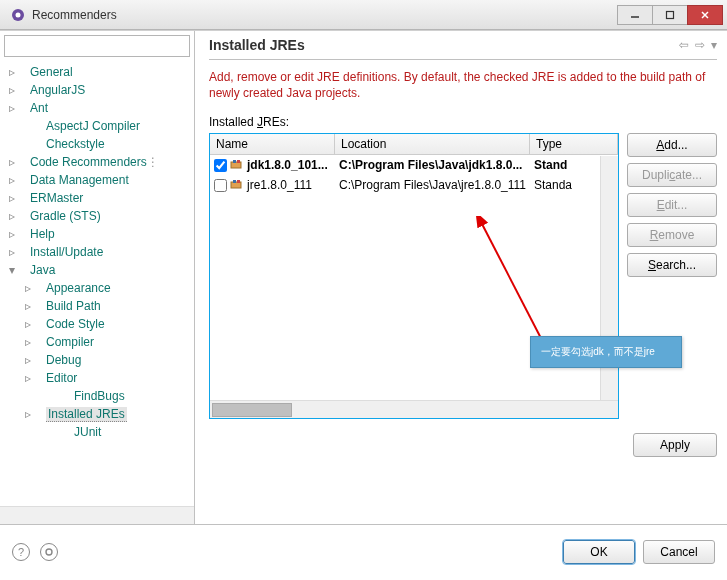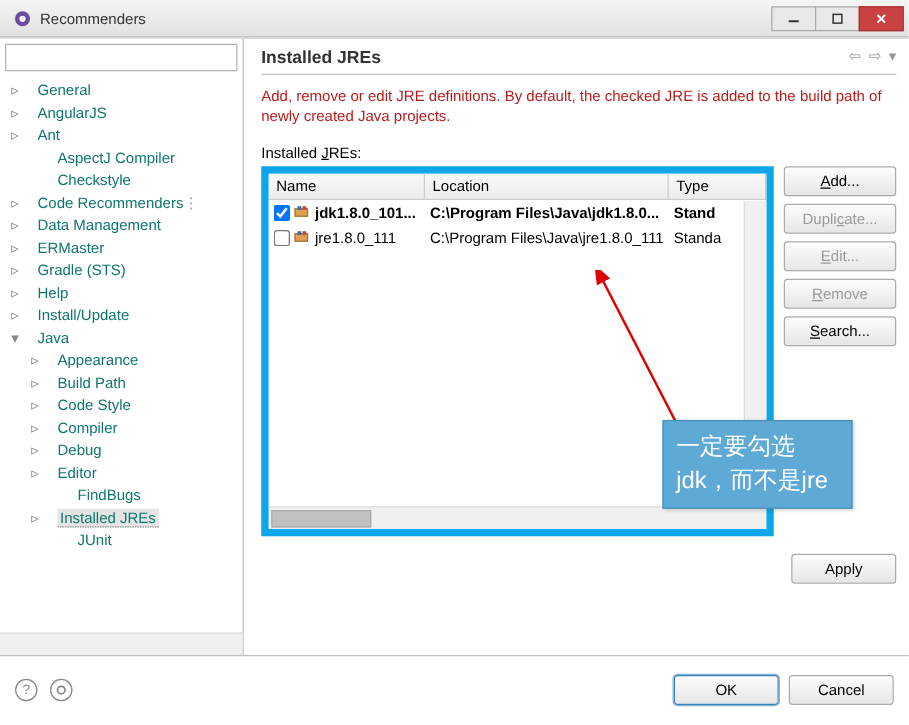--- a/index.html
+++ b/index.html
@@ -21,37 +21,37 @@
     .filter-input { width: 100%; height: 22px; border: 1px solid #b5b5b5; padding: 0 4px; background: #fff; }
 
     .tree { flex: 1; overflow-y: auto; overflow-x: hidden; padding: 2px 0; }
     .tree::-webkit-scrollbar { width: 16px; }
     .tree::-webkit-scrollbar-track { background: #f0f0f0; border-left: 1px solid #ddd; }
     .tree::-webkit-scrollbar-thumb { background: #c0c0c0; border: 1px solid #aaa; }
     .tree-item { display: flex; align-items: center; height: 18px; padding-left: 6px; cursor: default; }
     .tree-item .twisty { width: 12px; height: 12px; display: flex; align-items: center; justify-content: center; color: #888; }
     .tree-item .label { margin-left: 12px; white-space: nowrap; color: #0f766e; }
     .tree-item.indent-1 { padding-left: 22px; align-items: center; }
-    .tree-item.indent-2 { padding-left: 38px; }
+    .tree-item.indent-2 { padding-left: 38px; gap: 12px; }
     .tree-item.selected .label { background: #e4e4e4; border-bottom: 1px dotted #888; padding: 0 2px; }
 
     .left-scroll-h { height: 18px; background: #f0f0f0; border-top: 1px solid #ddd; }
 
     
     .right-pane { flex: 1; display: flex; flex-direction: column; padding: 6px 10px 6px 14px; position: relative; }
     .page-header { display: flex; align-items: center; border-bottom: 1px solid #c0c0c0; padding-bottom: 6px; margin-bottom: 10px; }
     .page-header h2 { font-size: 14px; font-weight: bold; color: #333; flex: 1; }
     .page-header .nav-arrows { display: flex; gap: 6px; color: #999; }
     .nav-arrows span { cursor: pointer; }
 
     .page-desc { color: #b91c1c; line-height: 1.3; margin-bottom: 14px; }
     .table-label { margin-bottom: 4px; }
 
     .table-area { display: flex; align-items: flex-start; }
-    .datagrid { flex: 1; border: 6px solid #0ea5e9; position: relative; }
+    .datagrid { flex: 1; border: 1px solid #0ea5e9; position: relative; }
     .datagrid-header { display: flex; background: linear-gradient(#f9f9f9, #ececec); border-bottom: 1px solid #ccc; }
     .datagrid-header .col { padding: 3px 6px; border-right: 1px solid #ccc; }
     .col-name { width: 125px; }
     .col-loc { width: 195px; }
     .col-type { flex: 1; }
     .datagrid-body { height: 245px; overflow: hidden; background: #fff; }
     .datagrid-row { display: flex; height: 20px; align-items: center; }
     .datagrid-row .cell { padding: 0 4px; white-space: nowrap; overflow: hidden; display: flex; align-items: center; gap: 3px; }
     .cell-name { width: 125px; font-weight: normal; }
     .cell-loc { width: 195px; }
@@ -70,26 +70,26 @@
     .side-buttons button.disabled { color: #999; }
 
     .apply-row { display: flex; justify-content: flex-end; margin-top: 14px; }
     .apply-row button { width: 84px; height: 24px; border: 1px solid #ababab; background: linear-gradient(#fdfdfd, #e6e6e6); border-radius: 3px; cursor: pointer; }
 
     
     .bottombar { height: 55px; border-top: 1px solid #c0c0c0; display: flex; align-items: center; padding: 0 12px; background: #fff; }
     .bottombar .helpicons { display: flex; gap: 10px; flex: 1; }
     .helpicons .circle { width: 18px; height: 18px; border: 1.5px solid #888; border-radius: 50%; display: flex; align-items: center; justify-content: center; color: #888; font-size: 11px; }
     .bottombar .dlgbuttons { display: flex; gap: 8px; }
-    .bottombar .dlgbuttons button { width: 84px; height: 24px; border: 1px solid #ababab; background: linear-gradient(#fdfdfd, #e6e6e6); border-radius: 3px; cursor: pointer; }
+    .bottombar .dlgbuttons button { width: 72px; height: 24px; border: 1px solid #ababab; background: linear-gradient(#fdfdfd, #e6e6e6); border-radius: 3px; cursor: pointer; }
     .bottombar .dlgbuttons button.primary { border: 1px solid #3c7fb1; outline: 1px solid #7fb7e1; }
 
     
     .arrow { position: absolute; left: 280px; top: 185px; pointer-events: none; }
-    .callout { position: absolute; left: 335px; top: 305px; width: 152px; background: #5fa9d6; color: #fff; padding: 8px 10px; font-size: 19px; border: 1px solid #4a8fb8; box-shadow: 1px 1px 3px rgba(0,0,0,0.2); line-height: 1.4; pointer-events: none; }
+    .callout { position: absolute; left: 335px; top: 305px; width: 152px; background: #5fa9d6; color: #fff; padding: 8px 10px; font-size: 10px; border: 1px solid #4a8fb8; box-shadow: 1px 1px 3px rgba(0,0,0,0.2); line-height: 1.4; pointer-events: none; }
   </style>
 </head>
 <body>
 
 <div class="titlebar">
   <span class="icon">
     <svg viewBox="0 0 16 16">
         <circle cx="8" cy="8" r="6" fill="#6b4ca0"></circle>
         <circle cx="8" cy="8" r="2.5" fill="#fff"></circle>
       </svg>

